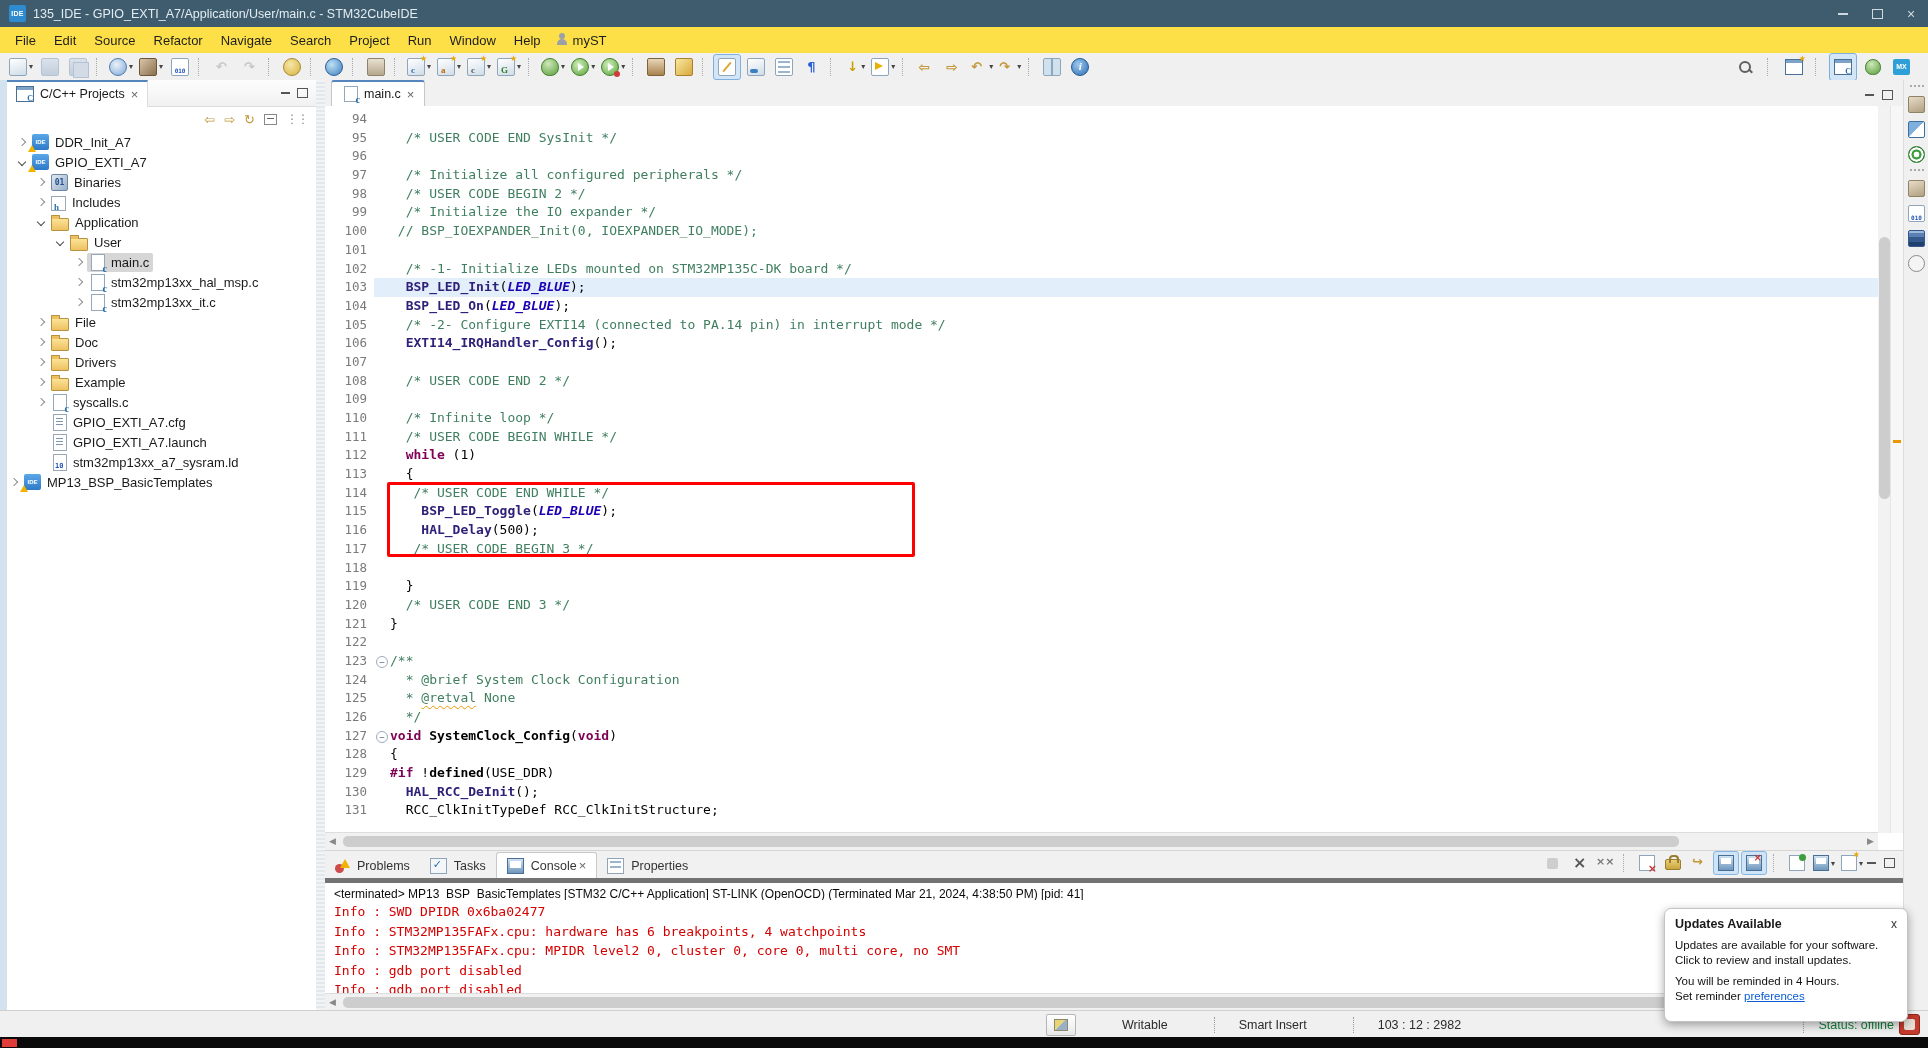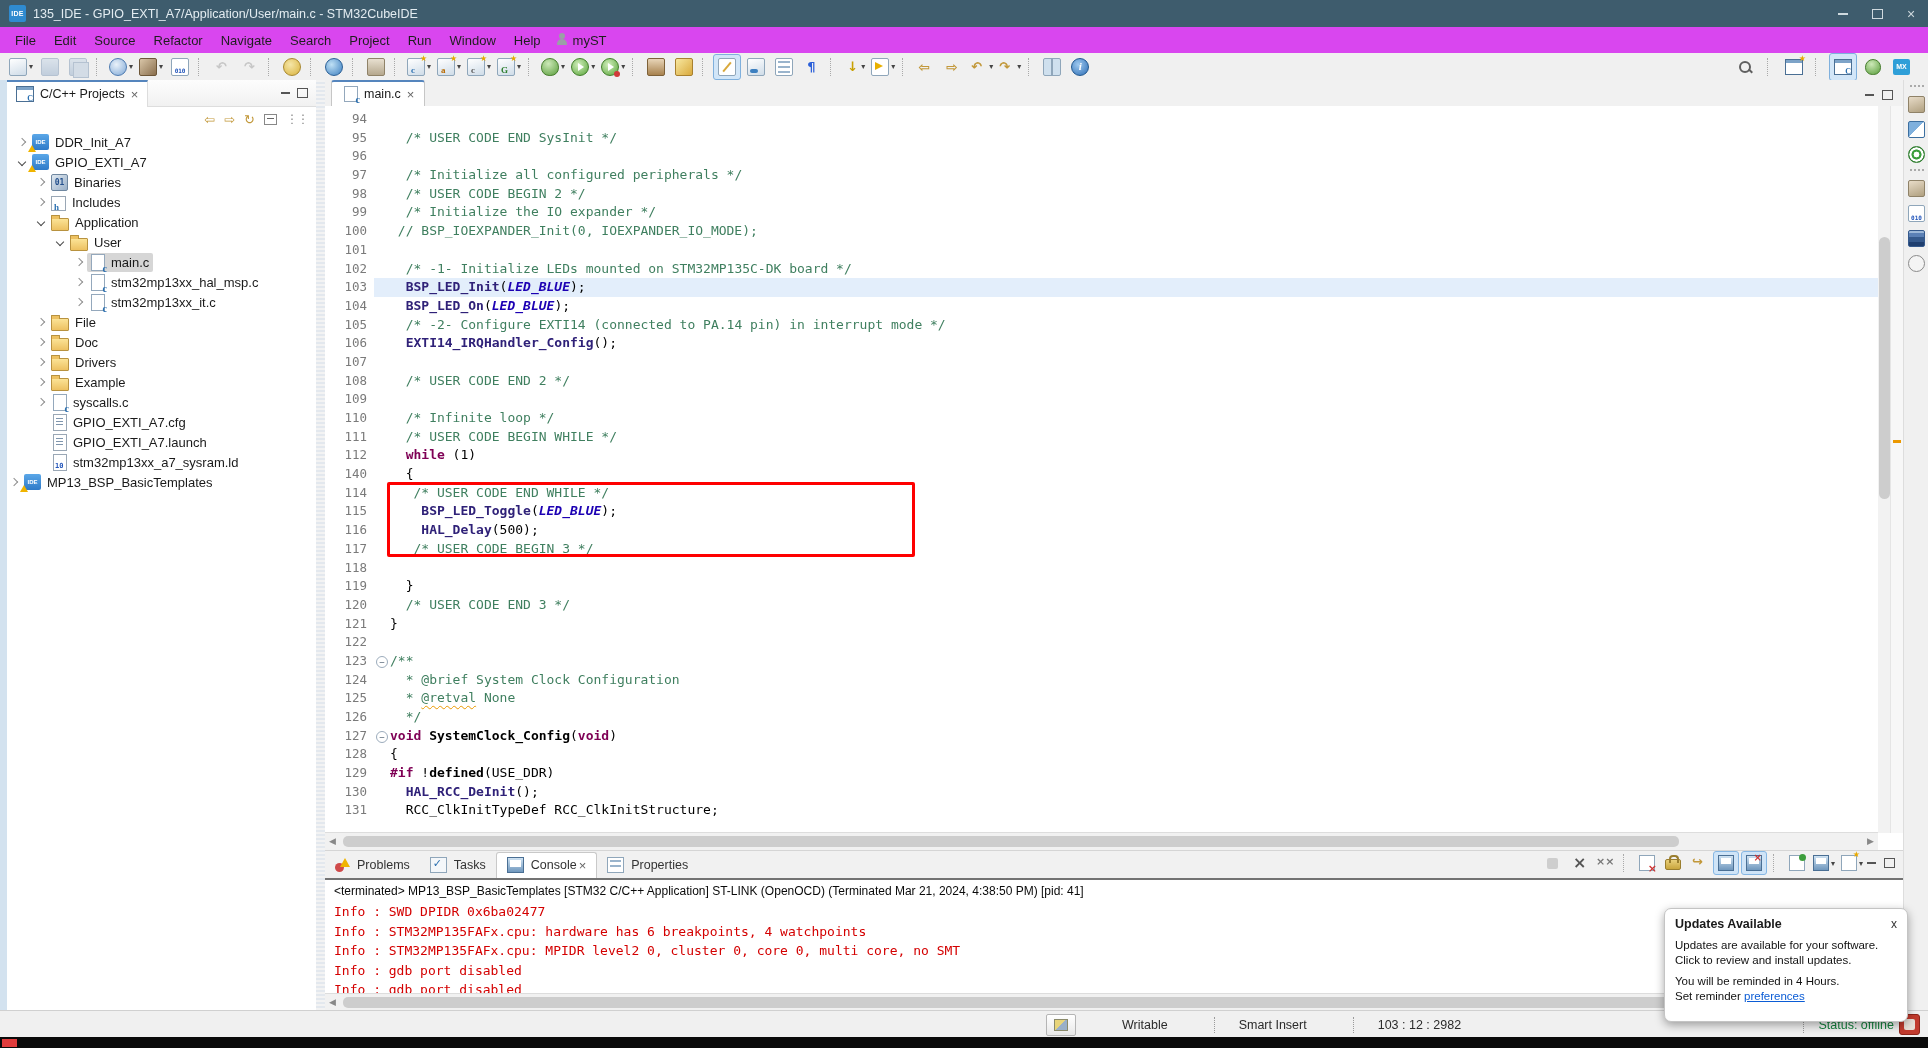--- a/index.html
+++ b/index.html
@@ -12,21 +12,21 @@
   .appicon{width:17px;height:17px;margin:0 7px 0 9px;background:#2f8bd0;border-radius:2px;
            display:flex;align-items:center;justify-content:center;flex:none;}
   .appicon-txt{font-size:7px;font-weight:bold;color:#fff;letter-spacing:.3px;}
   .title{font-size:12.5px;color:#e3ecf1;}
   .wc{margin-left:auto;display:flex;height:100%;}
   .wbtn{width:34px;height:100%;display:flex;align-items:center;justify-content:center;color:#cfd9de;font-size:14px;}
   .wbtn .bar{width:10px;height:2px;background:#cfd9de;}
   .wbtn .rect{width:9px;height:8px;border:1.5px solid #cfd9de;}
 
   
-  .menubar{position:absolute;left:0;top:27px;right:0;height:26px;background:#d946ef;
+  .menubar{position:absolute;left:0;top:27px;right:0;height:26px;background:#fde047;
            display:flex;align-items:center;padding-left:6px;}
   .menu-item{padding:0 9px;font-size:13px;color:#1e1e1e;}
   .account{display:flex;gap:5px;margin-left:6px;color:#1e1e1e;}
   .person{width:12px;height:12px;position:relative;}
   .person::before{content:"";position:absolute;left:3px;top:0;width:6px;height:6px;border-radius:50%;background:#9aa0a6;}
   .person::after{content:"";position:absolute;left:1px;top:6px;width:10px;height:6px;border-radius:5px 5px 0 0;background:#9aa0a6;}
 
   
   .toolbar{position:absolute;left:0;top:53px;right:0;height:27px;background:#f0f0f0;
            border-bottom:1px solid #e2e2e2;display:flex;align-items:center;padding:0 6px;}
@@ -191,21 +191,21 @@
   .overview{position:absolute;right:0;top:0;bottom:0;width:12px;background:#f7f7f7;border-left:1px solid #e5e5e5;}
   .ov-mark{position:absolute;left:2px;right:2px;height:3px;background:#eb9800;top:46%;}
   .hscroll{position:absolute;left:0;bottom:0;right:0;height:17px;background:#f1f1f1;border-top:1px solid #ddd;}
   .hthumb{position:absolute;left:18px;top:3px;height:11px;width:86%;background:#cdcdcd;border-radius:5px;}
   .harrow{position:absolute;top:2px;color:#888;font-size:9px;line-height:13px;}
   .harrow.l{left:4px;} .harrow.r{right:4px;}
   .eh{position:absolute;left:0;bottom:0;right:25px;height:17px;}
 
   
   .bottom-panel{position:absolute;left:325px;top:770px;width:1578px;height:160px;background:#fff;border-top:1px solid #d5d5d5;}
-  .btabs{height:27px;background:#f1f1f1;border-bottom:2px solid #737373;display:flex;align-items:center;}
+  .btabs{height:27px;background:#f1f1f1;border-bottom:5px solid #737373;display:flex;align-items:flex-end;}
   .btab{display:flex;align-items:center;height:25px;padding:0 10px;font-size:12.5px;color:#333;gap:2px;}
   .btab.active{background:#fff;border:1px solid #c9c9c9;border-bottom:none;border-radius:3px 3px 0 0;}
   .ci{width:15px;height:14px;margin-right:5px;position:relative;flex:none;}
   .ci-problems::before{content:"";position:absolute;left:0;bottom:0;width:9px;height:9px;border-radius:50%;background:#cf4a4a;}
   .ci-problems::after{content:"";position:absolute;right:0;top:0;border-left:5px solid transparent;border-right:5px solid transparent;border-bottom:9px solid #f0b400;}
   .ci-tasks{background:#f4f7fa;border:1px solid #8fa6ba;}
   .ci-tasks::after{content:"✓";position:absolute;left:2px;top:-1px;color:#2a6fb0;font:bold 11px "DejaVu Sans",sans-serif;}
   .ci-console{background:linear-gradient(180deg,#cfe2f2,#6f97bd);border:1px solid #4a6f94;}
   .ci-console::after{content:"";position:absolute;left:2px;top:2px;right:2px;height:7px;background:#fff;}
   .ci-properties{background:#fff;border:1px solid #8fa6ba;}
@@ -616,21 +616,21 @@
             <div class="cl hl"><span class="ln">103</span><span class="fold"></span><span class="ct"><span class="tk-pl">  </span><span class="tk-fn">BSP_LED_Init</span><span class="tk-pl">(</span><span class="tk-mc">LED_BLUE</span><span class="tk-pl">);</span></span></div>
             <div class="cl"><span class="ln">104</span><span class="fold"></span><span class="ct"><span class="tk-pl">  </span><span class="tk-fn">BSP_LED_On</span><span class="tk-pl">(</span><span class="tk-mc">LED_BLUE</span><span class="tk-pl">);</span></span></div>
             <div class="cl"><span class="ln">105</span><span class="fold"></span><span class="ct"><span class="tk-pl">  </span><span class="tk-cm">/* -2- Configure EXTI14 (connected to PA.14 pin) in interrupt mode */</span></span></div>
             <div class="cl"><span class="ln">106</span><span class="fold"></span><span class="ct"><span class="tk-pl">  </span><span class="tk-fn">EXTI14_IRQHandler_Config</span><span class="tk-pl">();</span></span></div>
             <div class="cl"><span class="ln">107</span><span class="fold"></span><span class="ct"></span></div>
             <div class="cl"><span class="ln">108</span><span class="fold"></span><span class="ct"><span class="tk-pl">  </span><span class="tk-cm">/* USER CODE END 2 */</span></span></div>
             <div class="cl"><span class="ln">109</span><span class="fold"></span><span class="ct"></span></div>
             <div class="cl"><span class="ln">110</span><span class="fold"></span><span class="ct"><span class="tk-pl">  </span><span class="tk-cm">/* Infinite loop */</span></span></div>
             <div class="cl"><span class="ln">111</span><span class="fold"></span><span class="ct"><span class="tk-pl">  </span><span class="tk-cm">/* USER CODE BEGIN WHILE */</span></span></div>
             <div class="cl"><span class="ln">112</span><span class="fold"></span><span class="ct"><span class="tk-pl">  </span><span class="tk-kw">while</span><span class="tk-pl"> (1)</span></span></div>
-            <div class="cl"><span class="ln">140</span><span class="fold"></span><span class="ct"><span class="tk-pl">  {</span></span></div>
+            <div class="cl"><span class="ln">113</span><span class="fold"></span><span class="ct"><span class="tk-pl">  {</span></span></div>
             <div class="cl"><span class="ln">114</span><span class="fold"></span><span class="ct"><span class="tk-pl">   </span><span class="tk-cm">/* USER CODE END WHILE */</span></span></div>
             <div class="cl"><span class="ln">115</span><span class="fold"></span><span class="ct"><span class="tk-pl">    </span><span class="tk-fn">BSP_LED_Toggle</span><span class="tk-pl">(</span><span class="tk-mc">LED_BLUE</span><span class="tk-pl">);</span></span></div>
             <div class="cl"><span class="ln">116</span><span class="fold"></span><span class="ct"><span class="tk-pl">    </span><span class="tk-fn">HAL_Delay</span><span class="tk-pl">(500);</span></span></div>
             <div class="cl"><span class="ln">117</span><span class="fold"></span><span class="ct"><span class="tk-pl">   </span><span class="tk-cm">/* USER CODE BEGIN 3 */</span></span></div>
             <div class="cl"><span class="ln">118</span><span class="fold"></span><span class="ct"></span></div>
             <div class="cl"><span class="ln">119</span><span class="fold"></span><span class="ct"><span class="tk-pl">  }</span></span></div>
             <div class="cl"><span class="ln">120</span><span class="fold"></span><span class="ct"><span class="tk-pl">  </span><span class="tk-cm">/* USER CODE END 3 */</span></span></div>
             <div class="cl"><span class="ln">121</span><span class="fold"></span><span class="ct"><span class="tk-pl">}</span></span></div>
             <div class="cl"><span class="ln">122</span><span class="fold"></span><span class="ct"></span></div>
             <div class="cl"><span class="ln">123</span><span class="fold has"></span><span class="ct"><span class="tk-cm">/**</span></span></div>

